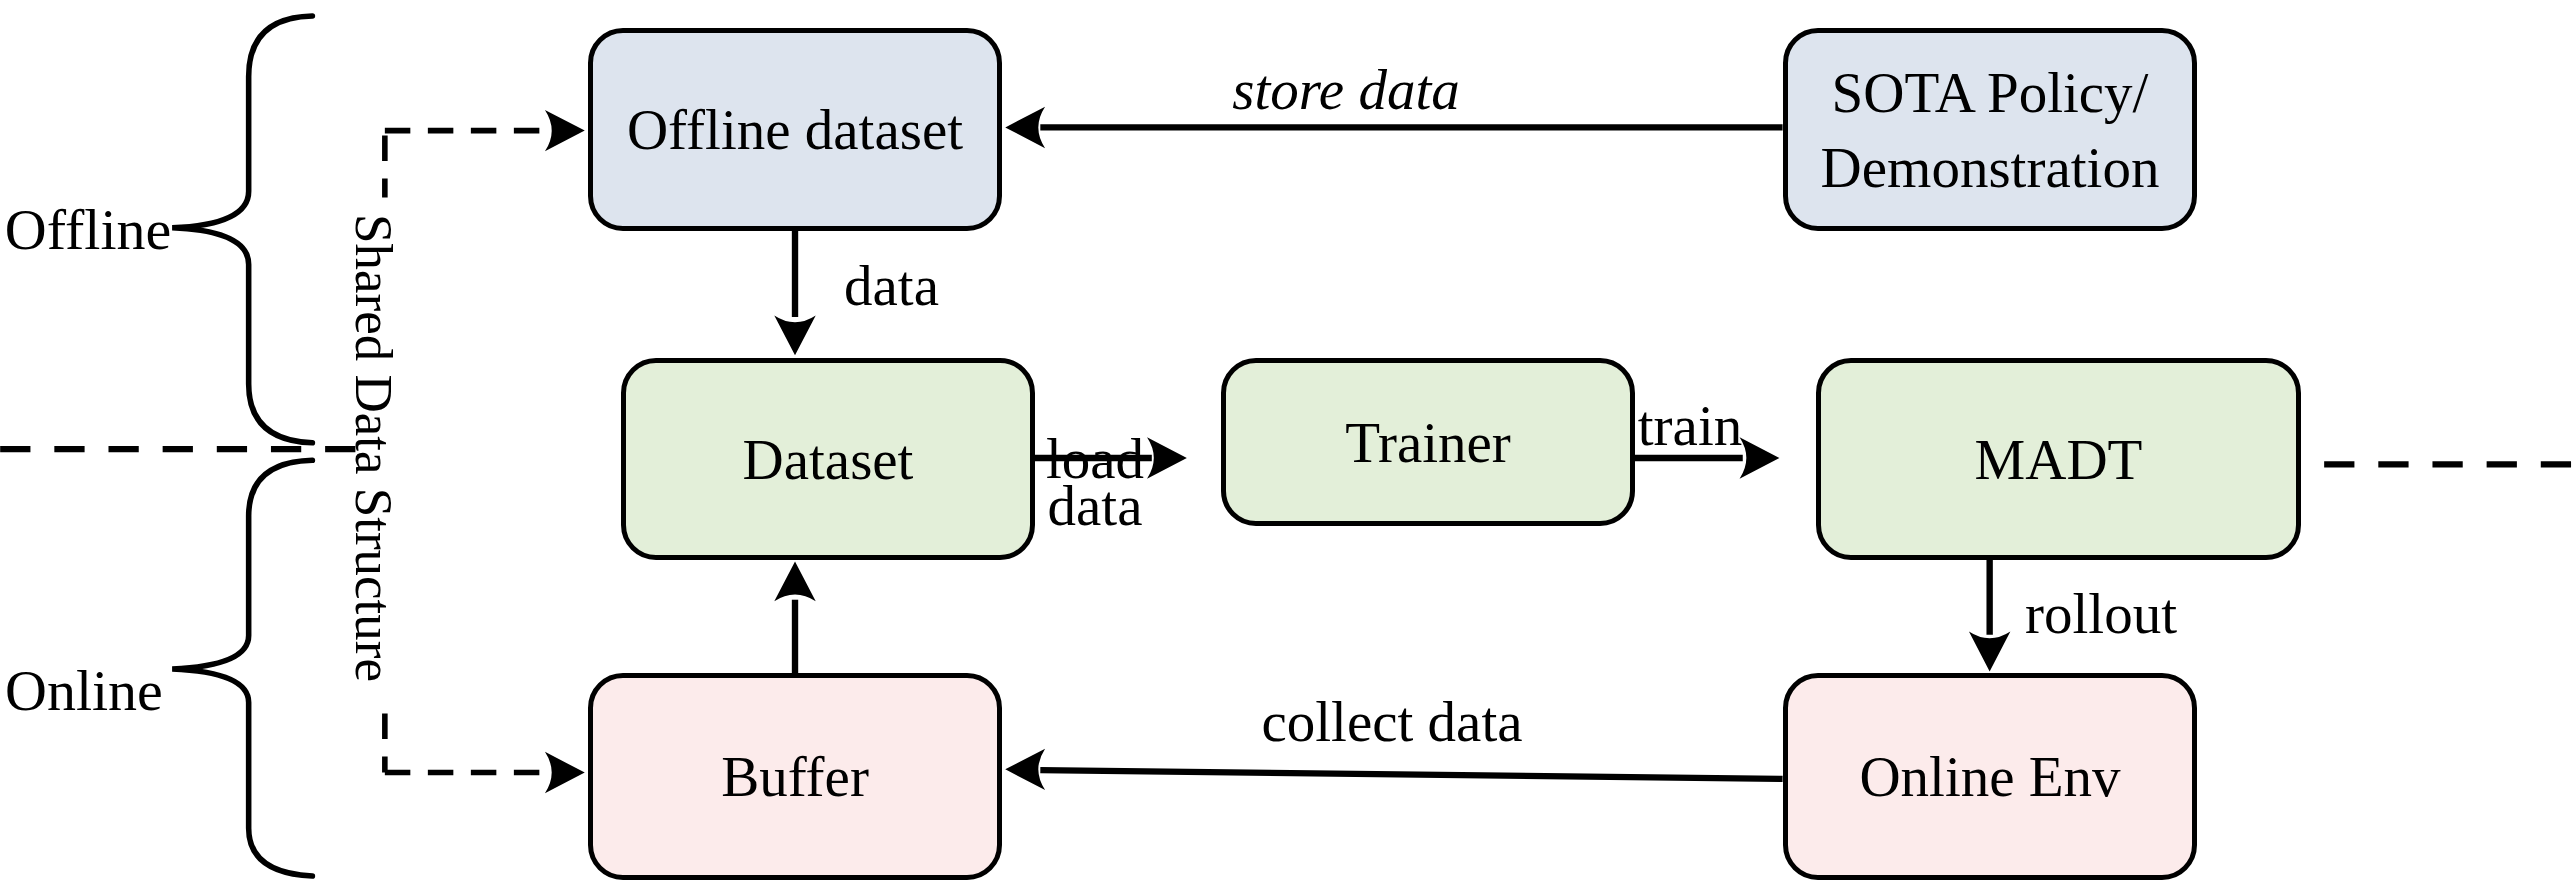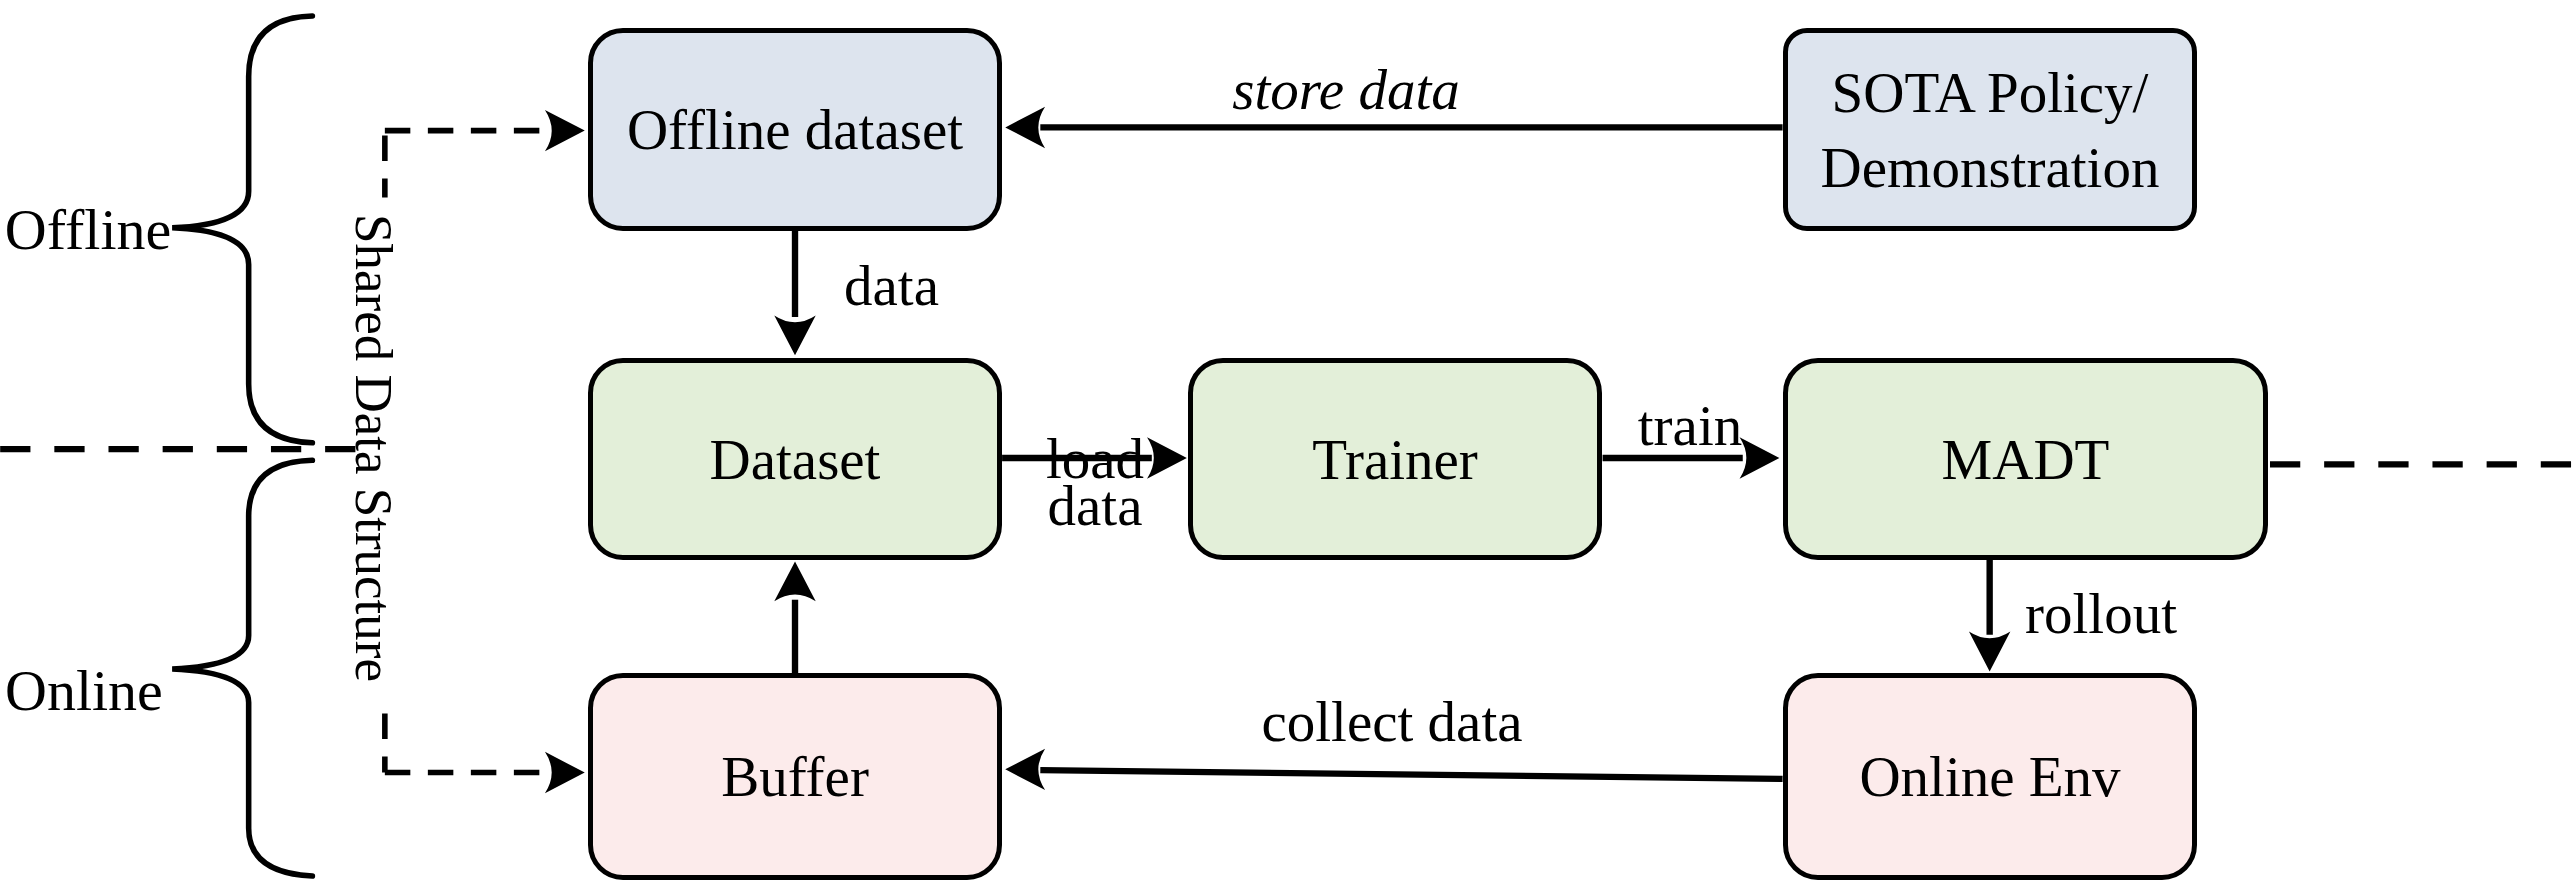--- a/index.html
+++ b/index.html
@@ -26,21 +26,21 @@
     box-sizing:border-box;
     border:5.6px solid var(--ink);
     border-radius:35px;
     display:flex;align-items:center;justify-content:center;
     text-align:center;
     font-size:57px;
     line-height:75px;
     white-space:nowrap;
   }
   .node.blue{background:var(--box-blue);}
-  .node.green{background:var(--box-green);}
+  .node.green{background:var(--box-green);margin-left:33px;}
   .node.pink{background:var(--box-pink);}
   .edge-label{
     position:absolute;
     font-size:57px;
     line-height:61px;
     white-space:nowrap;
   }
   .centered{transform:translate(-50%,-50%);}
   .vcentered{transform:translateY(-50%);}
   .group-label{
@@ -102,32 +102,32 @@
   </svg>
 
   <div class="group-label vcentered" style="left:4.8px;top:230px;">Offline</div>
   <div class="group-label vcentered" style="left:5px;top:667px;margin-top:24px;">Online</div>
   <div id="shared-axis-label">Shared Data Structure</div>
 
   <div class="node blue" style="left:588px;top:28px;width:414px;height:203px;">
     <span>Offline dataset</span>
   </div>
 
-  <div class="node blue" style="left:1783px;top:28px;width:414px;height:203px;border-radius:24px;">
+  <div class="node blue" style="left:1783px;top:28px;width:414px;height:203px;">
     <span>
       <span style="display:block">SOTA Policy/</span>
       <span style="display:block">Demonstration</span>
     </span>
   </div>
 
   <div class="node green" style="left:588px;top:358px;width:414px;height:202px;">
     <span>Dataset</span>
   </div>
 
-  <div class="node green" style="left:1188px;top:358px;width:414px;height:202px;">
+  <div class="node green" style="left:1188px;top:358px;width:414px;height:168px;">
     <span>Trainer</span>
   </div>
 
   <div class="node green" style="left:1783px;top:358px;width:485px;height:202px;">
     <span>MADT</span>
   </div>
 
   <div class="node pink" style="left:588px;top:673px;width:414px;height:207px;">
     <span>Buffer</span>
   </div>

